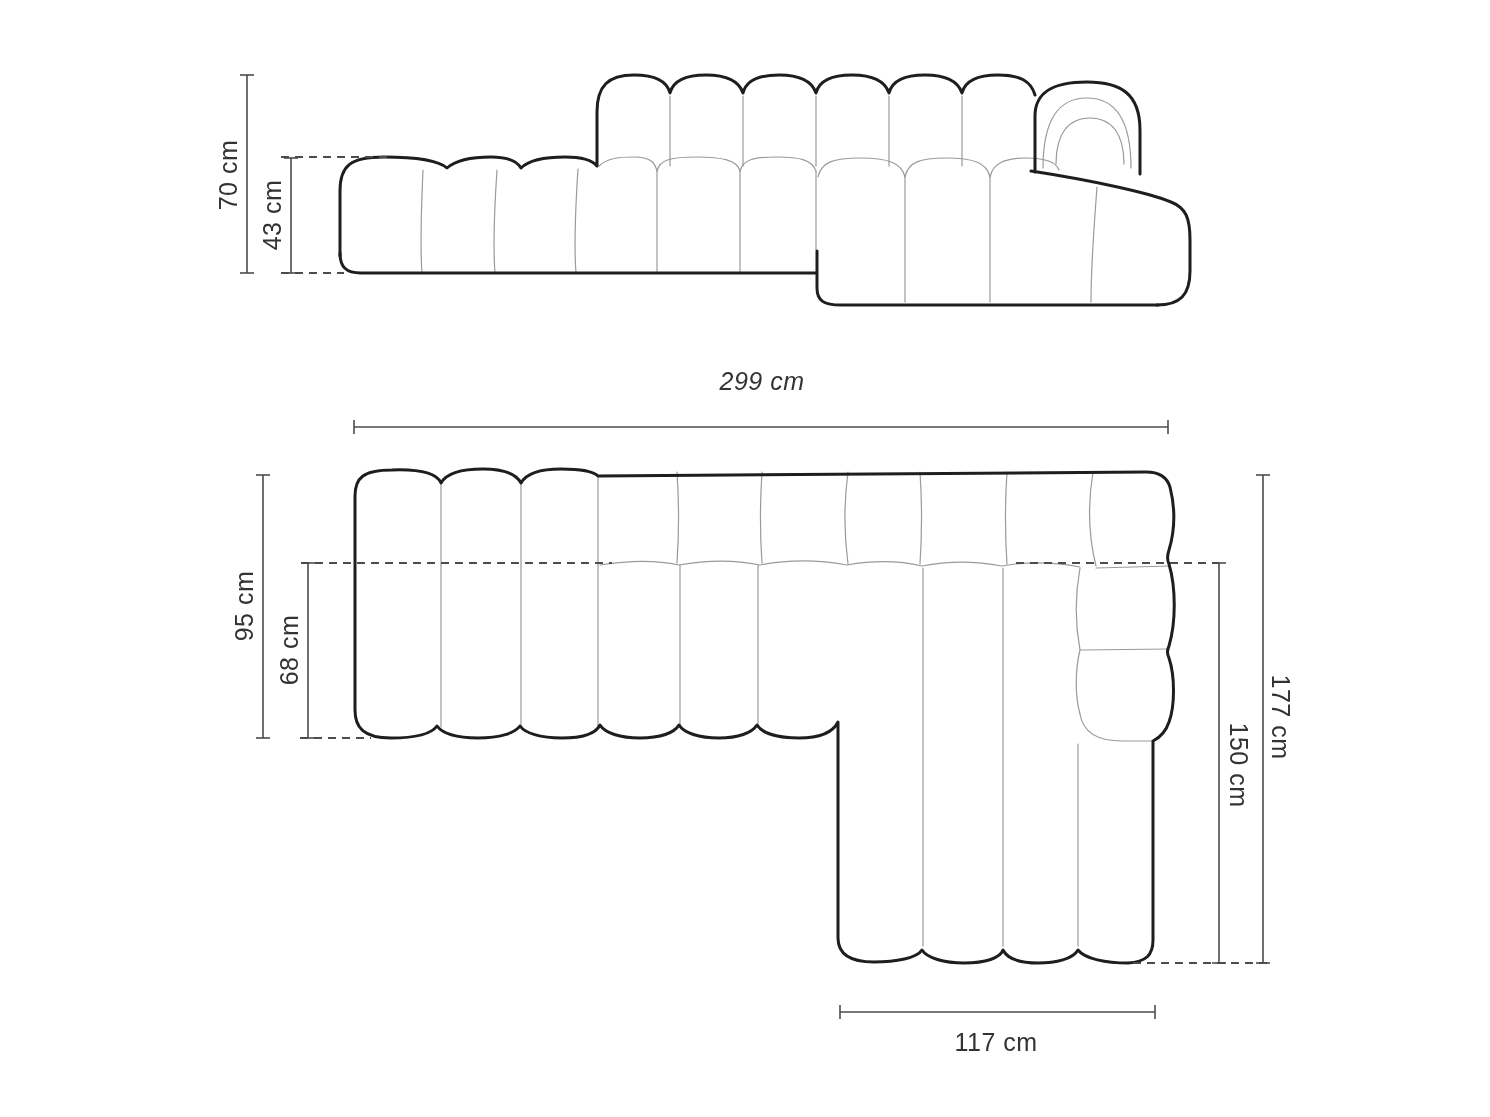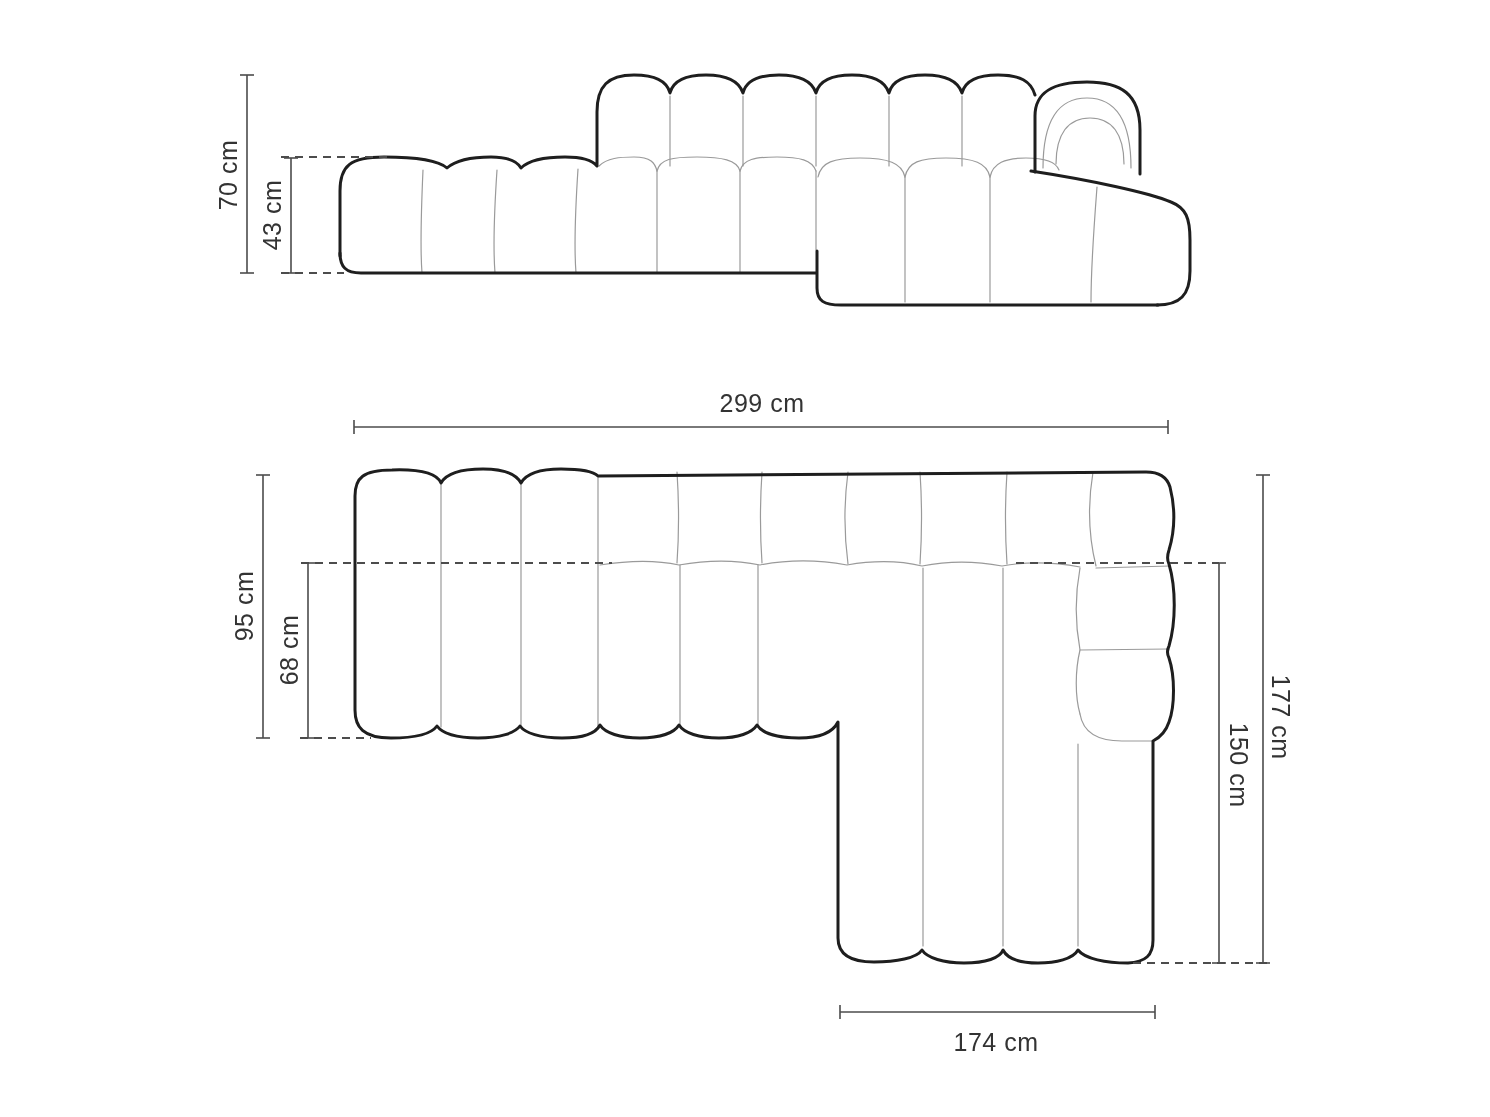--- a/index.html
+++ b/index.html
@@ -196,24 +196,24 @@
       <path d="M840,1012 H1155"></path>
       <path d="M840,1005 V1019"></path>
         <path d="M1155,1005 V1019"></path>
     </g>
   </svg>
 
   <span class="dim-label rot-ccw" style="left:228px;top:175px;">70 cm</span>
 
   <span class="dim-label rot-ccw" style="left:272px;top:215px;">43 cm</span>
 
-  <span class="dim-label" style="left:762px;top:403px;">299 cm</span>
+  <span class="dim-label" style="left:762px;top:381px;font-style:italic;">299 cm</span>
 
   <span class="dim-label rot-ccw" style="left:244px;top:606px;">95 cm</span>
 
   <span class="dim-label rot-ccw" style="left:289px;top:650px;">68 cm</span>
 
   <span class="dim-label rot-cw" style="left:1280px;top:717px;">177 cm</span>
 
   <span class="dim-label rot-cw" style="left:1238px;top:765px;">150 cm</span>
 
-  <span class="dim-label" style="left:996px;top:1042px;">174 cm</span>
+  <span class="dim-label" style="left:996px;top:1042px;">117 cm</span>
 </div>
 
 </body></html>

